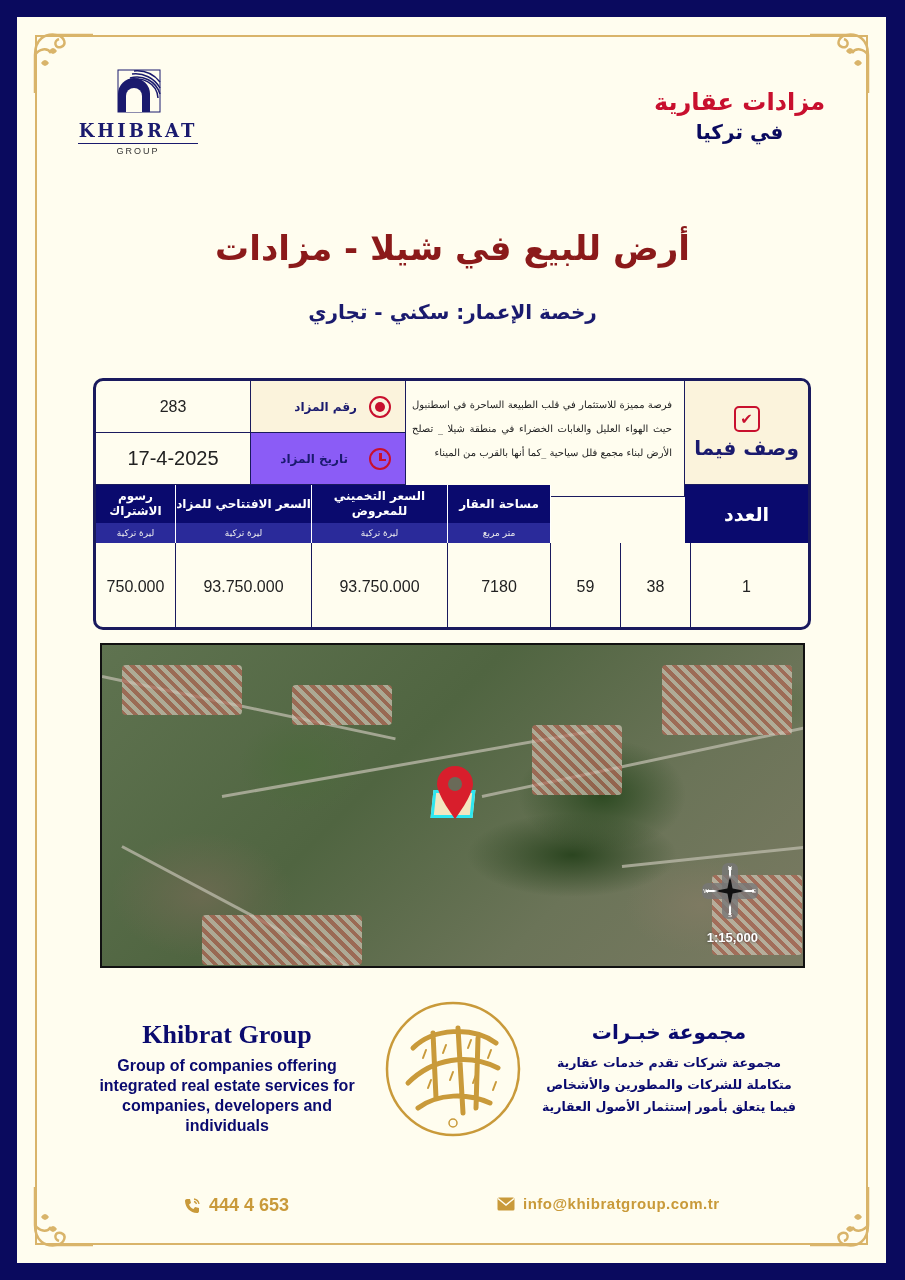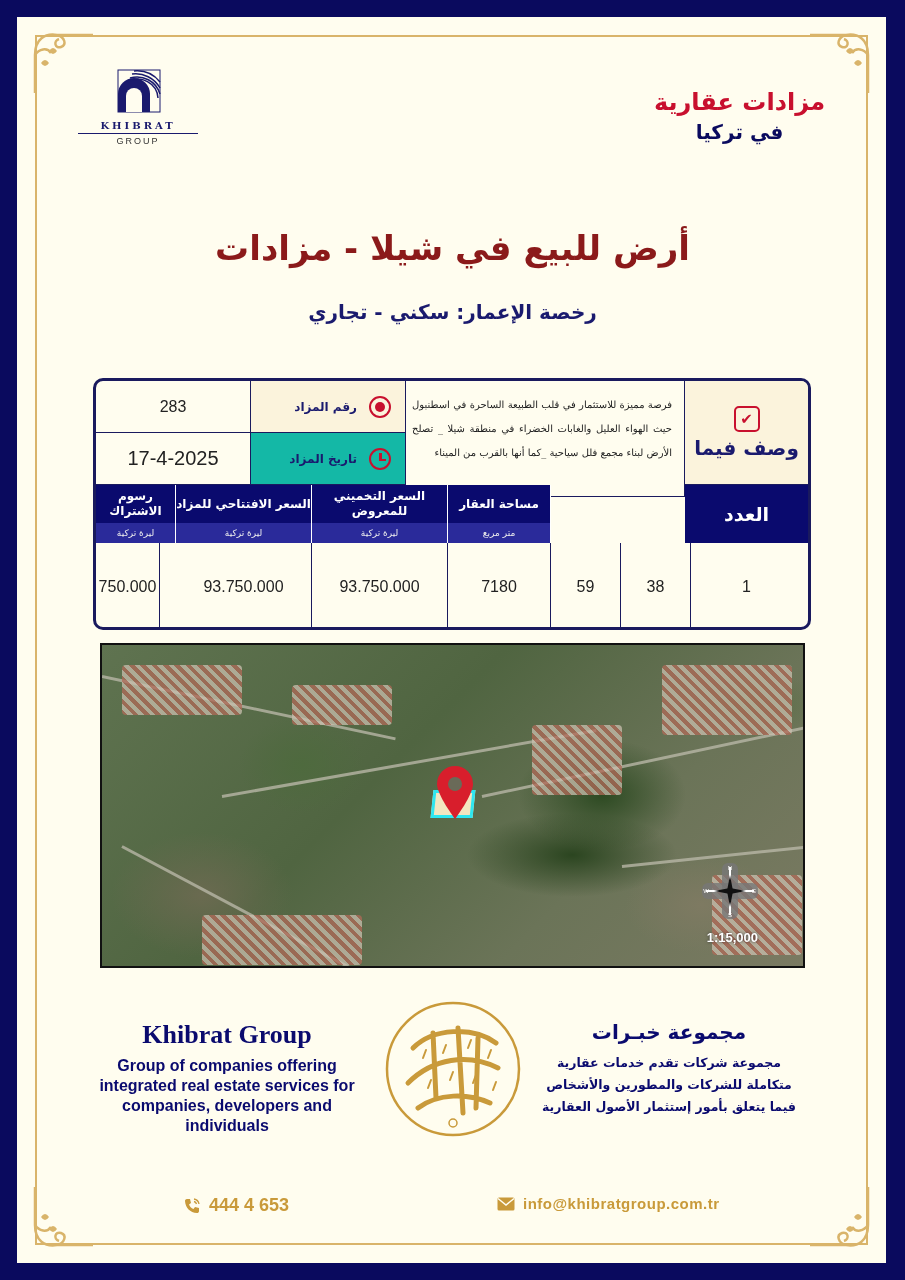--- a/index.html
+++ b/index.html
@@ -17,21 +17,21 @@
   .corner { position: absolute; width: 70px; height: 70px; }
   .corner svg { width: 100%; height: 100%; }
   .corner.tl { left: 8px; top: 8px; }
   .corner.tr { right: 8px; top: 8px; transform: scaleX(-1); }
   .corner.bl { left: 8px; bottom: 8px; transform: scaleY(-1); }
   .corner.br { right: 8px; bottom: 8px; transform: scale(-1,-1); }
 
   
   .logo { position: absolute; left: 78px; top: 68px; width: 120px; text-align: center; }
   .logo svg { width: 52px; height: 48px; display: block; margin: 0 auto; }
-  .logo .brand { font-family: "DejaVu Serif", serif; font-size: 10px; letter-spacing: 3px; color: #1a1a6e; font-weight: bold; margin-top: 4px; border-bottom: 1px solid #1a1a6e; padding-bottom: 2px; }
+  .logo .brand { font-family: "DejaVu Serif", serif; font-size: 18px; letter-spacing: 3px; color: #1a1a6e; font-weight: bold; margin-top: 4px; border-bottom: 1px solid #1a1a6e; padding-bottom: 2px; }
   .logo .sub { font-family: "Liberation Sans", sans-serif; font-size: 9px; letter-spacing: 2px; color: #333; margin-top: 2px; }
 
   .top-title { position: absolute; right: 80px; top: 88px; text-align: center; direction: rtl; }
   .top-title .l1 { font-family: "DejaVu Sans", sans-serif; font-weight: bold; font-size: 24px; color: #c8102e; }
   .top-title .l2 { font-family: "DejaVu Sans", sans-serif; font-weight: bold; font-size: 20px; color: #0a0a5e; margin-top: 4px; }
 
   .main-title { position: absolute; left: 0; right: 0; top: 228px; text-align: center; direction: rtl;
     font-family: "DejaVu Sans", sans-serif; font-weight: bold; font-size: 34px; color: #8b1a1a; }
   .sub-title { position: absolute; left: 0; right: 0; top: 300px; text-align: center; direction: rtl;
     font-family: "DejaVu Sans", sans-serif; font-weight: bold; font-size: 20px; color: #1a1a6e; }
@@ -46,22 +46,22 @@
   .c-desc-label { right: 0; top: 0; width: 123px; height: 104px; border-right: none; background: #fbf3dc;
     display: flex; flex-direction: column; align-items: center; justify-content: center; direction: rtl; }
   .c-desc-label .check { width: 26px; height: 26px; border: 2px solid #c8102e; border-radius: 5px; display: flex; align-items: center; justify-content: center; color: #c8102e; font-size: 15px; font-weight: bold; margin-bottom: 4px; }
   .c-desc-label .lbl { font-weight: bold; font-size: 20px; color: #1a1a6e; line-height: 24px; text-align: center; }
   .c-desc-text { right: 123px; top: 0; width: 281px; height: 116px; direction: rtl; padding: 12px 12px 8px 8px;
     font-family: "DejaVu Serif", serif; font-size: 10px; line-height: 24px; color: #222; text-align: justify; }
   .c-num-label { left: 155px; top: 0; width: 155px; height: 52px; background: #fbf3dc; direction: rtl;
     display: flex; align-items: center; padding-right: 14px; gap: 12px; }
   .c-num-val { left: 0; top: 0; width: 155px; height: 52px; display: flex; align-items: center; justify-content: center;
     font-family: "Liberation Sans", sans-serif; font-size: 16px; color: #222; }
-  .c-date-label { left: 155px; top: 52px; width: 155px; height: 52px; background: #14b8a6; direction: rtl;
-    display: flex; align-items: center; padding-right: 14px; gap: 12px; }
+  .c-date-label { left: 155px; top: 52px; width: 155px; height: 52px; background: #8b5cf6; direction: rtl;
+    display: flex; align-items: center; padding-right: 14px; gap: 21px; }
   .c-date-val { left: 0; top: 52px; width: 155px; height: 52px; display: flex; align-items: center; justify-content: center;
     font-family: "Liberation Sans", sans-serif; font-size: 20px; color: #222; }
   .small-lbl { font-weight: bold; font-size: 12px; color: #1a1a6e; }
   .target-icon { width: 22px; height: 22px; border-radius: 50%; border: 2.5px solid #c8102e; display: flex; align-items: center; justify-content: center; }
   .target-icon::after { content: ""; width: 10px; height: 10px; border-radius: 50%; background: #c8102e; box-shadow: 0 0 0 2px #fbf3dc; }
   .clock-icon { width: 22px; height: 22px; border-radius: 50%; border: 2.5px solid #c8102e; position: relative; }
   .clock-icon::before { content: ""; position: absolute; left: 8px; top: 3px; width: 2.5px; height: 8px; background: #c8102e; }
   .clock-icon::after { content: ""; position: absolute; left: 8px; top: 9px; width: 7px; height: 2.5px; background: #c8102e; }
 
   
@@ -203,21 +203,21 @@
     <div class="h-sub">ليرة تركية</div>
   </div>
 
   <div class="data-row">
     <div class="dcell" style="right:0;width:123px;border-right:none;">1</div>
     <div class="dcell" style="left:525px;width:70px;">38</div>
     <div class="dcell" style="left:455px;width:70px;">59</div>
     <div class="dcell" style="left:352px;width:103px;">7180</div>
     <div class="dcell" style="left:216px;width:136px;">93.750.000</div>
     <div class="dcell" style="left:80px;width:136px;">93.750.000</div>
-    <div class="dcell" style="left:0;width:64px;">750.000</div>
+    <div class="dcell" style="left:0;width:80px;">750.000</div>
   </div>
 </div>
 
 <div class="map">
   <div class="road" style="left:0;top:30px;width:300px;transform:rotate(12deg);"></div>
   <div class="road" style="left:120px;top:150px;width:380px;transform:rotate(-10deg);"></div>
   <div class="road" style="left:380px;top:150px;width:330px;transform:rotate(-12deg);"></div>
   <div class="road" style="left:20px;top:200px;width:260px;transform:rotate(28deg);"></div>
   <div class="road" style="left:520px;top:220px;width:200px;transform:rotate(-6deg);"></div>
   <div class="houses" style="left:20px;top:20px;width:120px;height:50px;"></div>

